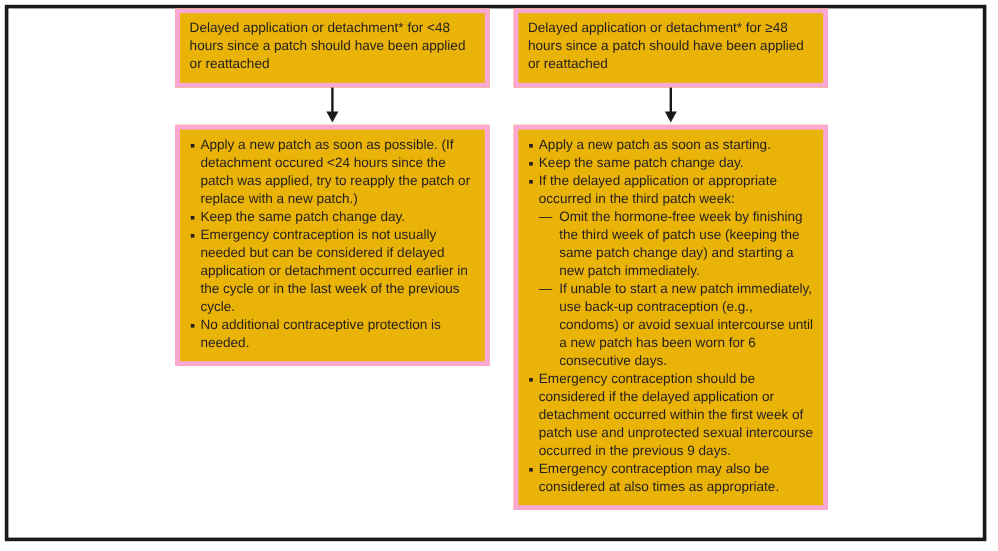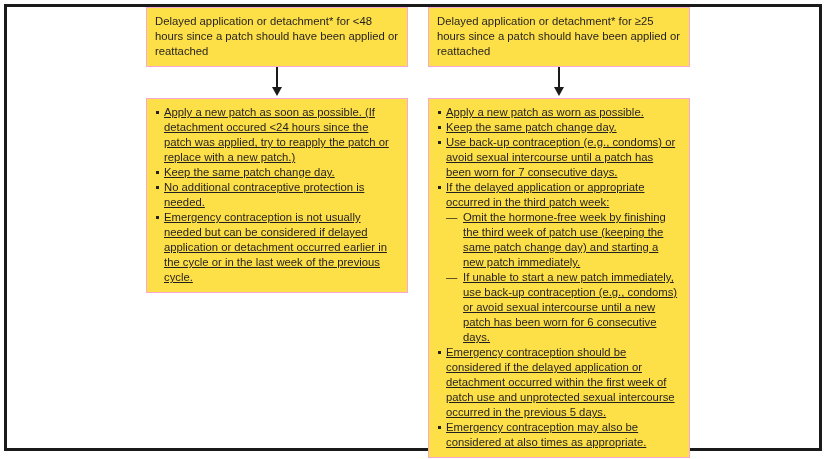--- a/index.html
+++ b/index.html
@@ -27,22 +27,22 @@
   }
 
   .flow-column {
     position: absolute;
     top: 0;
   }
   #column-left  { left: 139px; width: 262px; }
   #column-right { left: 421px; width: 262px; }
 
   .flow-box {
-    border: 1px solid #f9a8d4;
-    background: #fde047;
+    border: 4px solid #f9a8d4;
+    background: #eab308;
     box-sizing: border-box;
     padding: 6px 8px 7px 8px;
   }
 
   .box-text {
     font-size: 11.3px;
     line-height: 15.0px;
     color: #231f20;
     white-space: pre-line;
   }
@@ -77,21 +77,20 @@
     margin: 0;
     padding: 0;
   }
   ul.bullet-list > li {
     position: relative;
     padding-left: 9px;
     margin: 0 0 0 0;
     font-size: 11.3px;
     line-height: 15.0px;
     color: #231f20;
-    text-decoration: underline;
   }
   ul.bullet-list > li.lvl1::before {
     content: "";
     position: absolute;
     left: 1px;
     top: 6px;
     width: 2.5px;
     height: 2.5px;
     background: #231f20;
   }
@@ -131,61 +130,58 @@
     </div>
     <div class="flow-box">
       <ul class="bullet-list">
         <li class="lvl1">
             <span class="item-text">Apply a new patch as soon as possible. (If detachment occured &lt;24 hours since the patch was applied, try to reapply the patch or replace with a new patch.)</span>
           </li>
         <li class="lvl1">
             <span class="item-text">Keep the same patch change day.</span>
           </li>
         <li class="lvl1">
-            <span class="item-text">No additional contraceptive protection is needed.</span>
+            <span class="item-text">Emergency contraception is not usually needed but can be considered if delayed application or detachment occurred earlier in the cycle or in the last week of the previous cycle.</span>
           </li>
         <li class="lvl1">
-            <span class="item-text">Emergency contraception is not usually needed but can be considered if delayed application or detachment occurred earlier in the cycle or in the last week of the previous cycle.</span>
+            <span class="item-text">No additional contraceptive protection is needed.</span>
           </li>
       </ul>
     </div>
   </div>
 
   <div class="flow-column" id="column-right">
     <div class="flow-box">
-      <div class="box-text">Delayed application or detachment* for ≥25 hours since a patch should have been applied or reattached</div>
+      <div class="box-text">Delayed application or detachment* for ≥48 hours since a patch should have been applied or reattached</div>
     </div>
     <div class="connector">
       <div class="stem"></div>
       <div class="head"></div>
     </div>
     <div class="flow-box">
       <ul class="bullet-list">
         <li class="lvl1">
-            <span class="item-text">Apply a new patch as worn as possible.</span>
+            <span class="item-text">Apply a new patch as soon as starting.</span>
           </li>
         <li class="lvl1">
             <span class="item-text">Keep the same patch change day.</span>
-          </li>
-        <li class="lvl1">
-            <span class="item-text">Use back-up contraception (e.g., condoms) or avoid sexual intercourse until a patch has been worn for 7 consecutive days.</span>
           </li>
         <li class="lvl1">
           <span class="item-text">If the delayed application or appropriate occurred in the third patch week:</span>
           <ul class="sub-list">
             <li>
                 <span class="item-text">Omit the hormone-free week by finishing the third week of patch use (keeping the same patch change day) and starting a new patch immediately.</span>
               </li>
             <li>
                 <span class="item-text">If unable to start a new patch immediately, use back-up contraception (e.g., condoms) or avoid sexual intercourse until a new patch has been worn for 6 consecutive days.</span>
               </li>
           </ul>
         </li>
         <li class="lvl1">
-            <span class="item-text">Emergency contraception should be considered if the delayed application or detachment occurred within the first week of patch use and unprotected sexual intercourse occurred in the previous 5 days.</span>
+            <span class="item-text">Emergency contraception should be considered if the delayed application or detachment occurred within the first week of patch use and unprotected sexual intercourse occurred in the previous 9 days.</span>
           </li>
         <li class="lvl1">
             <span class="item-text">Emergency contraception may also be considered at also times as appropriate.</span>
           </li>
       </ul>
     </div>
   </div>
 
 </div>
 

